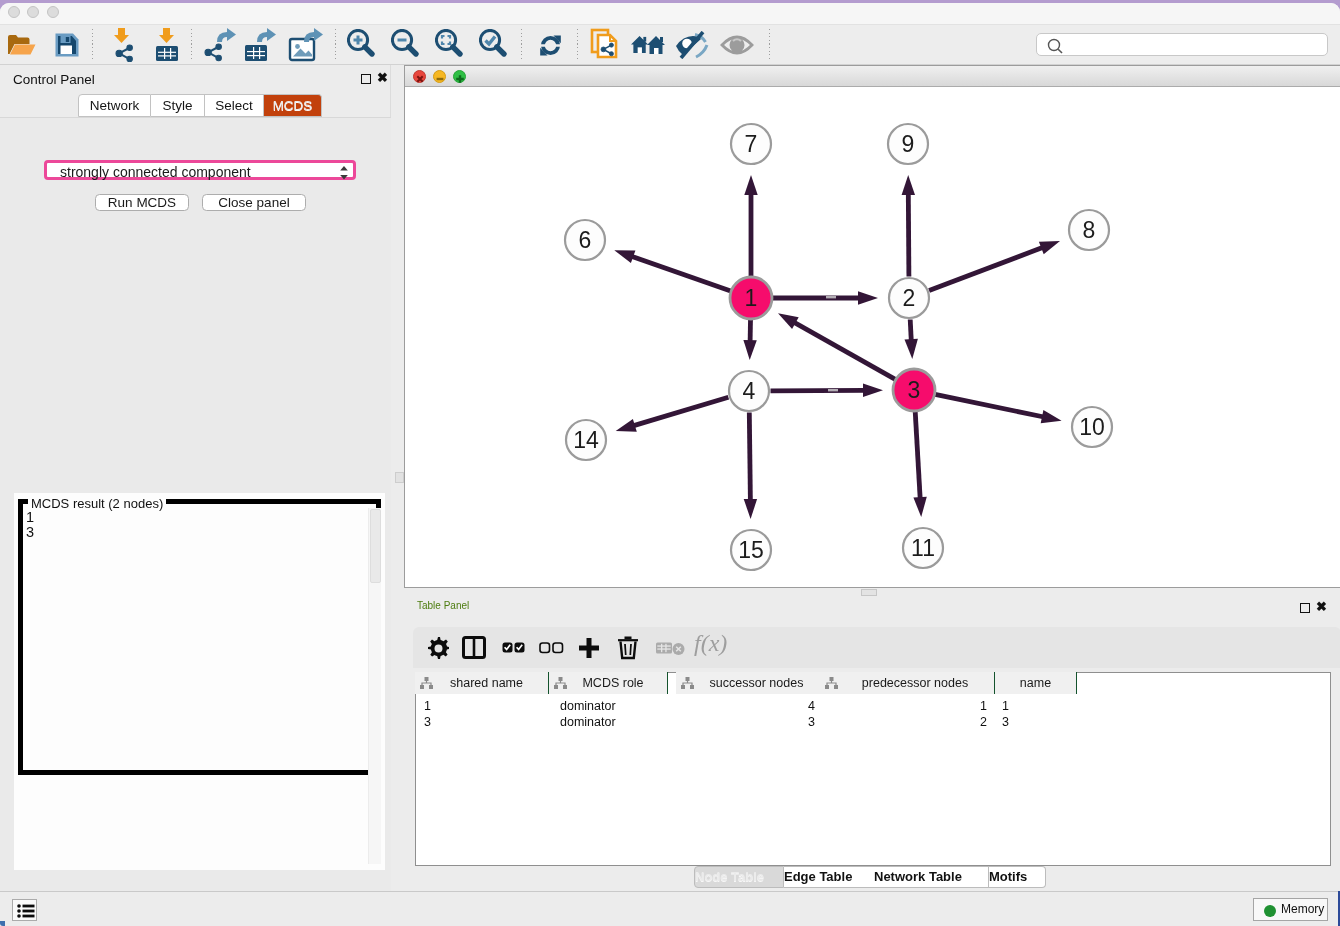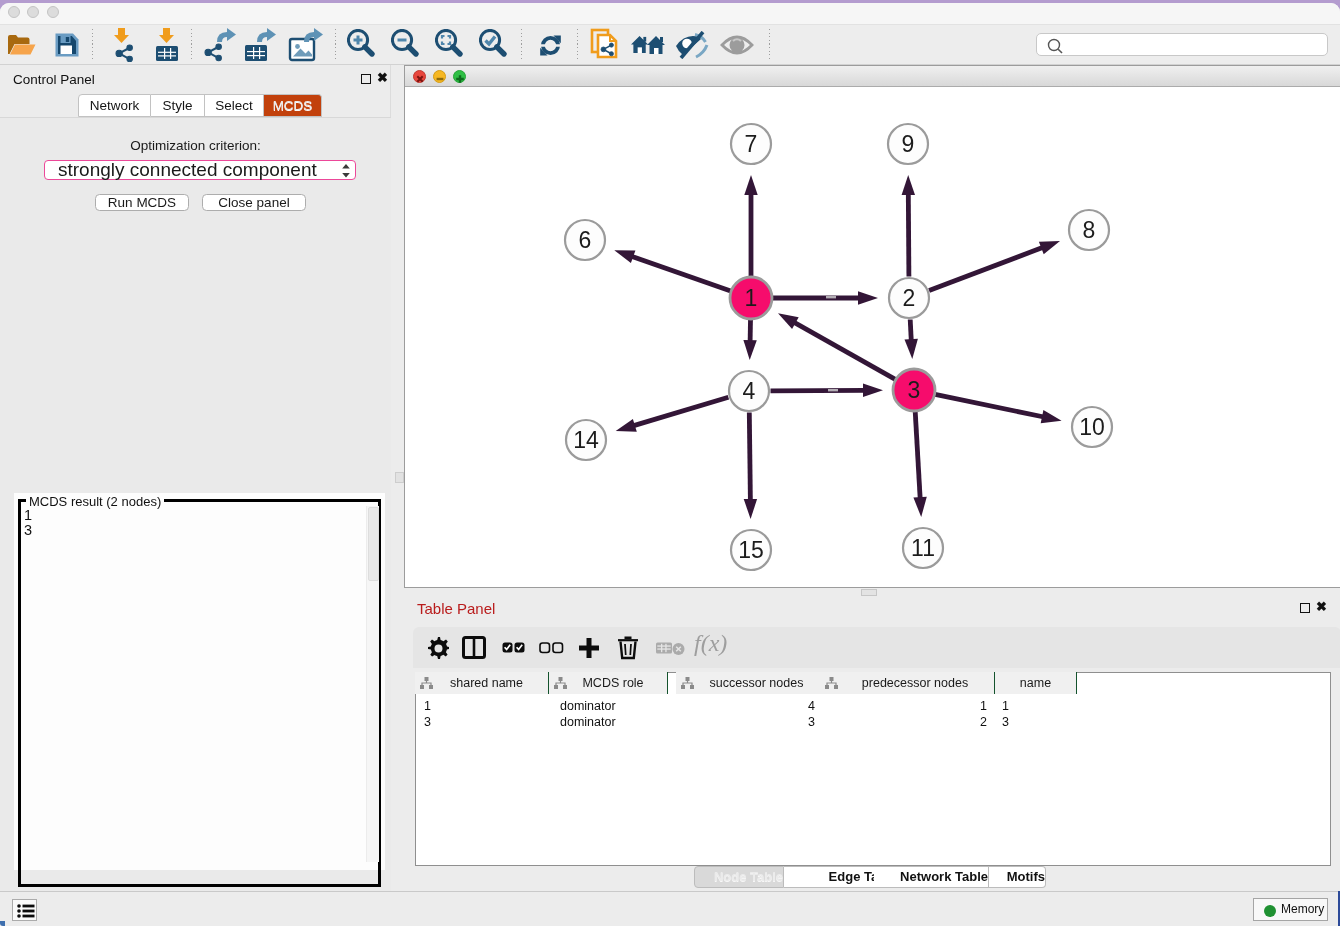--- a/index.html
+++ b/index.html
@@ -10,40 +10,40 @@
 #toolbar{position:absolute;left:0;top:24px;width:1340px;height:41px;background:#ededed;border-bottom:1px solid #d2d2d2;border-top:1px solid #e2e2e2}
 .tsep{position:absolute;top:4px;height:32px;width:1px;background-image:repeating-linear-gradient(#9f9f9f 0 1.2px,rgba(0,0,0,0) 1.2px 3.6px)}
 #search{position:absolute;left:1036px;top:8px;width:292px;height:23px;background:#fff;border:1px solid #c8c8c8;border-radius:5px}
 #cpanel{position:absolute;left:0;top:65px;width:391px;height:826px;background:#ececec;border-right:1px solid #dcdcdc}
 #cphead{position:absolute;left:13px;top:7px;font-size:13.5px;color:#111}
 .sqico{position:absolute;width:10px;height:10px;border:1.6px solid #111}
 .xico{position:absolute;font-size:13px;font-weight:bold;color:#111}
 .cptab{position:absolute;top:29px;height:23px;background:#fff;border:1px solid #c2c2c2;font-size:13.5px;color:#151515;text-align:center;line-height:21px}
 #cpcontent{position:absolute;left:0;top:52px;width:391px;height:774px;background:#eaeaea;border-top:1px solid #d8d8d8}
 #optlab{position:absolute;left:0;top:73px;width:391px;text-align:center;font-size:13.5px;color:#1a1a1a}
-#combo{position:absolute;left:44px;top:95px;width:312px;height:20px;background:#fff;border:1px solid #ec4899;border-radius:4px;font-size:19px;color:#1a1a1a;line-height:18px;padding-left:13px}
+#combo{position:absolute;left:44px;top:95px;width:312px;height:20px;background:#fff;border:3px solid #ec4899;border-radius:4px;font-size:14px;color:#1a1a1a;line-height:18px;padding-left:13px}
 .btn{position:absolute;top:129px;height:17px;background:#fff;border:1px solid #adadad;border-radius:4.5px;font-size:13.5px;color:#1a1a1a;text-align:center;line-height:15px}
 #resultbox{position:absolute;left:14px;top:428px;width:371px;height:377px;background:#fdfdfd}
-#fieldset{position:absolute;left:4px;top:6px;width:363px;height:388px;border:3px solid #000000}
+#fieldset{position:absolute;left:4px;top:6px;width:363px;height:276px;border:5px solid #000000}
 #legend{position:absolute;left:5px;top:-8px;background:#fdfdfd;padding:0 3px;font-size:13px;color:#111}
 #mcdslist{position:absolute;left:3px;top:6px;font-size:14.5px;color:#111;line-height:15px}
 #sbar{position:absolute;left:345px;top:4px;width:13px;height:356px;background:#f6f6f6;border-left:1px solid #ececec}
 #netwin{position:absolute;left:404px;top:65px;width:936px;height:523px;border:1px solid #9c9c9c;border-right:none;background:#fff}
 #nettitle{position:absolute;left:0;top:0;width:935px;height:21px;background:linear-gradient(#f0f0f0,#d8d8d8);border-bottom:1px solid #ababab}
 #netname{position:absolute;left:0;top:3px;width:935px;text-align:center;font-size:13.5px;color:#111}
 .mactl{position:absolute;top:3.5px;width:13px;height:13px;border-radius:50%}
 #canvas{position:absolute;left:0;top:22px;width:935px;height:499px;background:#fff;overflow:hidden}
 #tpanel{position:absolute;left:404px;top:596px;width:936px;height:295px;background:#ececec}
-#tphead{position:absolute;left:13px;top:4px;font-size:15px;color:#b91c1c}
+#tphead{position:absolute;left:13px;top:4px;font-size:10px;color:#4d7c0f}
 #tptools{position:absolute;left:9px;top:31px;width:928px;height:41px;background:#e5e5e5;border-radius:6px 6px 0 0}
 #ttable{position:absolute;left:11px;top:76px;width:916px;height:194px;background:#fff;border:1px solid #8f8f8f}
 .th{position:absolute;top:0;height:22px;background:#f0f0f0;border-right:1px solid #14532d;font-size:12.5px;color:#1a1a1a;text-align:center;line-height:22px}
 .sic{position:absolute;left:5px;top:5px;width:13px;height:12px}
 .trow{position:absolute;font-size:12.5px;color:#111}
-.btab{position:absolute;top:0;height:22px;border:1px solid #bcbcbc;font-size:13px;font-weight:bold;text-align:right;line-height:20px;background:#fff;color:#111}
+.btab{position:absolute;top:0;height:22px;border:1px solid #bcbcbc;font-size:13px;font-weight:bold;text-align:left;line-height:20px;background:#fff;color:#111}
 #statusbar{position:absolute;left:0;top:891px;width:1340px;height:35px;background:#ececec;border-top:1px solid #c9c9c9}
 #memorybtn{position:absolute;left:1253px;top:6px;width:75px;height:23px;background:#f8f8f8;border:1px solid #a5a5a5;font-size:12px;color:#111;line-height:21px;text-align:left;padding-left:27px}
 #listbtn{position:absolute;left:12px;top:7px;width:25px;height:22px;background:#fafafa;border:1px solid #ababab}
 </style></head><body>
 <div id="win"></div>
 <div id="titlebar">
 <div class="tl" style="left:8px"></div>
     <div class="tl" style="left:27px"></div>
     <div class="tl" style="left:47px"></div>
 </div>
@@ -188,21 +188,20 @@
   </div>
 <div id="cpanel">
 <div id="cphead">Control Panel</div>
 <div class="sqico" style="left:361px;top:9px"></div>
 <div class="xico" style="left:377px;top:5px">✖</div>
 <div class="cptab" style="left:78px;width:73px;border-radius:4px 0 0 0">Network</div>
 <div class="cptab" style="left:151px;width:54px;border-left:none">Style</div>
 <div class="cptab" style="left:205px;width:59px;border-left:none">Select</div>
 <div class="cptab" style="left:264px;width:58px;border-left:none;background:#c2410c;color:#ebebeb;text-shadow:0 1px 0 #fbfbfb;border-radius:0 4px 0 0">MCDS</div>
 <div id="cpcontent"></div>
-<div id="optlab">Optimization criterion:</div>
 <div id="combo">strongly connected component
 <svg width="12" height="16" style="position:absolute;right:3px;top:2px">
         <path d="M6 1 L9.8 5.5 L2.2 5.5 Z" fill="#3a3a3a"></path>
         <path d="M6 14.5 L9.8 10 L2.2 10 Z" fill="#3a3a3a"></path>
       </svg>
 </div>
 <div class="btn" style="left:95px;width:94px">Run MCDS</div>
 <div class="btn" style="left:202px;width:104px">Close panel</div>
 <div id="resultbox">
 <div id="fieldset">

